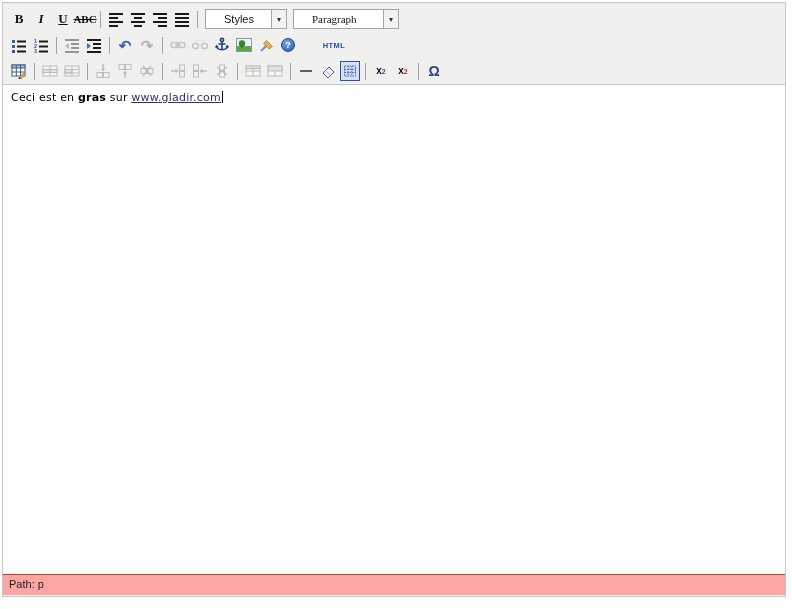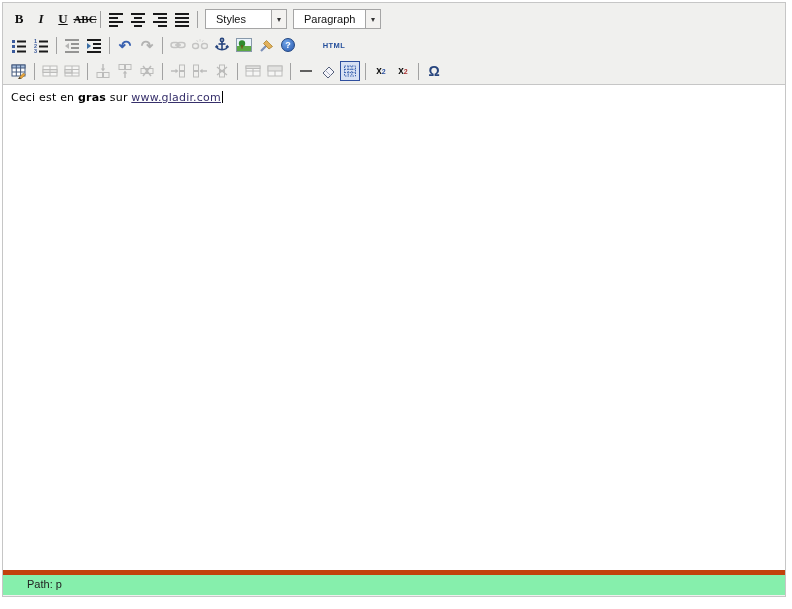--- a/index.html
+++ b/index.html
@@ -10,47 +10,47 @@
   
   .toolbar { height:81px; padding-top:3px; }
   .trow { display:flex; align-items:center; height:26px; padding-left:5px; }
   .btn { width:20px; height:20px; display:flex; align-items:center; justify-content:center;
          margin:0 1px; border:1px solid transparent; background:transparent; padding:0; cursor:default; }
   .btn .ic { display:flex; align-items:center; justify-content:center; }
   .dis { opacity:.42; filter:grayscale(100%); }
   .sep { width:1px; height:17px; background:#A2A2A2; margin:0 4px; }
   .sel { display:flex; align-items:center; height:20px; background:#FFFFFF;
          border:1px solid #A5A5A5; margin:0 3px; font-size:11px; color:#111; }
-  .sel .val { flex:1; padding:0 10px; white-space:nowrap; overflow:hidden; }
+  .sel .val { flex:1; padding:0 18px; white-space:nowrap; overflow:hidden; }
   .sel .arrow { width:15px; height:18px; border-left:1px solid #A5A5A5; background:#F3F2F0;
                 display:flex; align-items:center; justify-content:center; font-size:8px; color:#333; }
   .sel.styles { width:82px; }
-  .sel.format { width:88px; }
+  .sel.format { width:106px;font-family:Liberation Serif, serif; }
   .glyph-b { font-family:"Liberation Serif",serif; font-weight:bold; font-size:13px; color:#111; }
   .glyph-i { font-family:"Liberation Serif",serif; font-style:italic; font-weight:bold; font-size:13px; color:#111; }
   .glyph-u { font-family:"Liberation Serif",serif; font-weight:bold; font-size:13px; color:#111; text-decoration:underline; }
   .glyph-abc { font-family:"Liberation Serif",serif; font-weight:bold; font-size:11px; color:#111; text-decoration:line-through; letter-spacing:0; }
   .glyph-undo { font-size:15px; font-weight:bold; color:#3A62B0; line-height:1; }
   .glyph-help { width:14px; height:14px; border-radius:50%; background:radial-gradient(circle at 35% 30%,#6FA4E8,#2B5BB0);
                 border:1px solid #1F4480; color:#fff; font-weight:bold; font-size:9px;
                 display:flex; align-items:center; justify-content:center; }
   .glyph-html { color:#26509C; font-weight:bold; font-size:7.5px; letter-spacing:.4px;margin-left:38px; }
   .glyph-omega { color:#27457E; font-weight:bold; font-size:14px; line-height:1; }
   .subsup { font-weight:bold; font-size:10px; color:#111; line-height:1; white-space:nowrap; }
   .subsup .lo { font-size:7px; color:#2B50A0; vertical-align:-3px; }
   .subsup .hi { font-size:7px; color:#A83030; vertical-align:3px; }
   .btn.selected { border:1px solid #2F4F9E; background:#D7E0F3; }
   
   .content { height:491px; background:#FFFFFF; border-top:1px solid #C6C6C6;
-             border-bottom:5px solid #c2410c; padding:6px 8px; cursor:text; }
+             border-bottom:1px solid #c2410c; padding:6px 8px; cursor:text; }
   .content p { margin:0; font-family:"DejaVu Sans",sans-serif; font-size:11px; color:#000; letter-spacing:.2px; }
   .content a { color:#37306B; text-decoration:underline; }
   .caret { display:inline-block; width:1px; height:12px; background:#000; vertical-align:-2px; margin-left:1px; }
   
-  .status { height:20px; line-height:19px; padding-left:24px; font-size:11px; color:#222; background:#86efac; }
+  .status { height:20px; line-height:19px; padding-left:6px; font-size:11px; color:#222; background:#fca5a5; }
   svg { display:block; }
 </style>
 </head>
 <body>
 
 <div class="editor">
 
   <div class="toolbar">
 
     <div class="trow">

